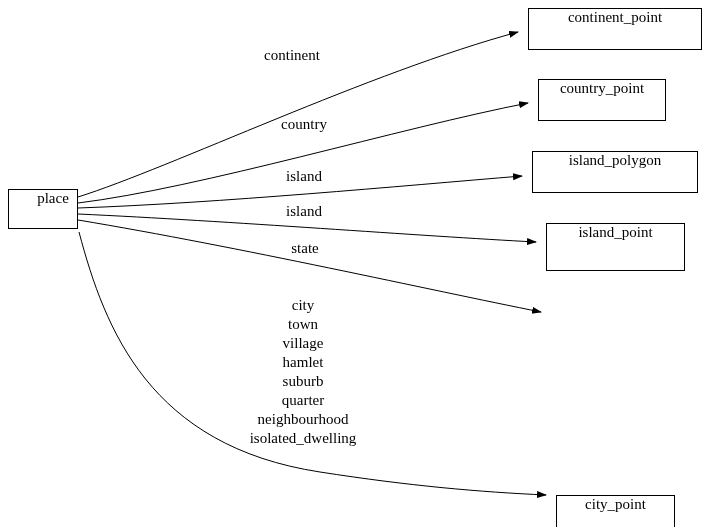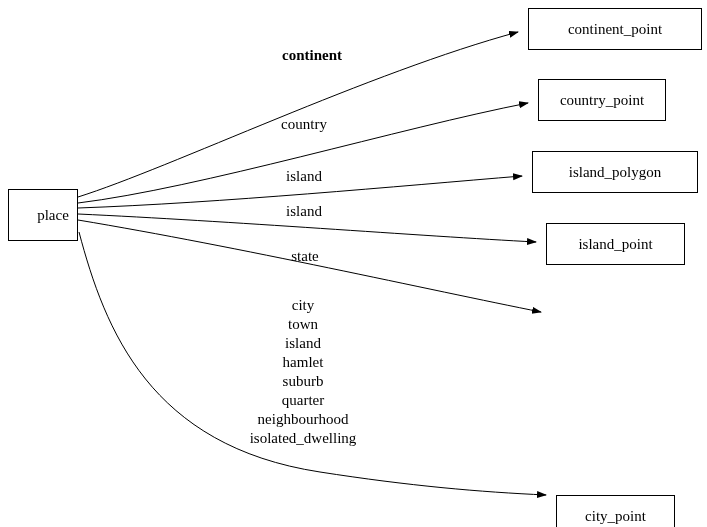--- a/index.html
+++ b/index.html
@@ -22,21 +22,21 @@
     top: 0;
     width: 707px;
     height: 527px;
   }
   .node {
     position: absolute;
     box-sizing: border-box;
     border: 1px solid #000000;
     background: #ffffff;
     display: flex;
-    align-items: center;
+    align-items: flex-start;
     justify-content: center;
     font-size: 15px;
     white-space: nowrap;
   }
   .edge-label {
     position: absolute;
     transform: translateX(-50%);
     font-size: 15px;
     white-space: nowrap;
     text-align: center;
@@ -58,57 +58,57 @@
       </marker>
     </defs>
     <path d="M78,197 C170,168 370,72 518,32" fill="none" stroke="#000000" stroke-width="1" marker-end="url(#arrow)"></path>
     <path d="M78,203 C200,188 400,128 528,103" fill="none" stroke="#000000" stroke-width="1" marker-end="url(#arrow)"></path>
     <path d="M78,208 C220,203 400,186 522,176" fill="none" stroke="#000000" stroke-width="1" marker-end="url(#arrow)"></path>
     <path d="M78,214 C230,221 420,236 536,242" fill="none" stroke="#000000" stroke-width="1" marker-end="url(#arrow)"></path>
     <path d="M78,220 C240,247 430,290 541,312" fill="none" stroke="#000000" stroke-width="1" marker-end="url(#arrow)"></path>
     <path d="M79,232 C105,330 150,446 320,472 C410,486 480,492 546,495" fill="none" stroke="#000000" stroke-width="1" marker-end="url(#arrow)"></path>
   </svg>
 
-  <div class="node" style="left:8px; top:189px; width:70px; height:52px;padding-left:20px;">
+  <div class="node" style="left:8px; top:189px; width:70px; height:40px;padding-left:20px;">
     <span>place</span>
   </div>
 
   <div class="node" style="left:528px; top:8px; width:174px; height:42px;">
     <span>continent_point</span>
   </div>
 
   <div class="node" style="left:538px; top:79px; width:128px; height:42px;">
     <span>country_point</span>
   </div>
 
   <div class="node" style="left:532px; top:151px; width:166px; height:42px;">
     <span>island_polygon</span>
   </div>
 
-  <div class="node" style="left:546px; top:223px; width:139px; height:42px;">
+  <div class="node" style="left:546px; top:223px; width:139px; height:48px;">
     <span>island_point</span>
   </div>
 
 
   <div class="node" style="left:556px; top:475px; width:119px; height:42px;margin-top:20px;">
     <span>city_point</span>
   </div>
 
-  <div class="edge-label" style="left:312px; top:47px;font-weight:bold;">continent</div>
+  <div class="edge-label" style="left:292px; top:47px;">continent</div>
 
   <div class="edge-label" style="left:304px; top:116px;text-align:center;">country</div>
 
   <div class="edge-label" style="left:304px; top:168px;">island</div>
 
   <div class="edge-label" style="left:304px; top:203px;">island</div>
 
-  <div class="edge-label" style="left:305px; top:240px;margin-top:8px;">state</div>
+  <div class="edge-label" style="left:305px; top:240px;">state</div>
 
   <div class="edge-label multiline" style="left:303px; top:296px;">city
 town
-island
+village
 hamlet
 suburb
 quarter
 neighbourhood
 isolated_dwelling</div>
 
 </div>
 
 </body></html>

